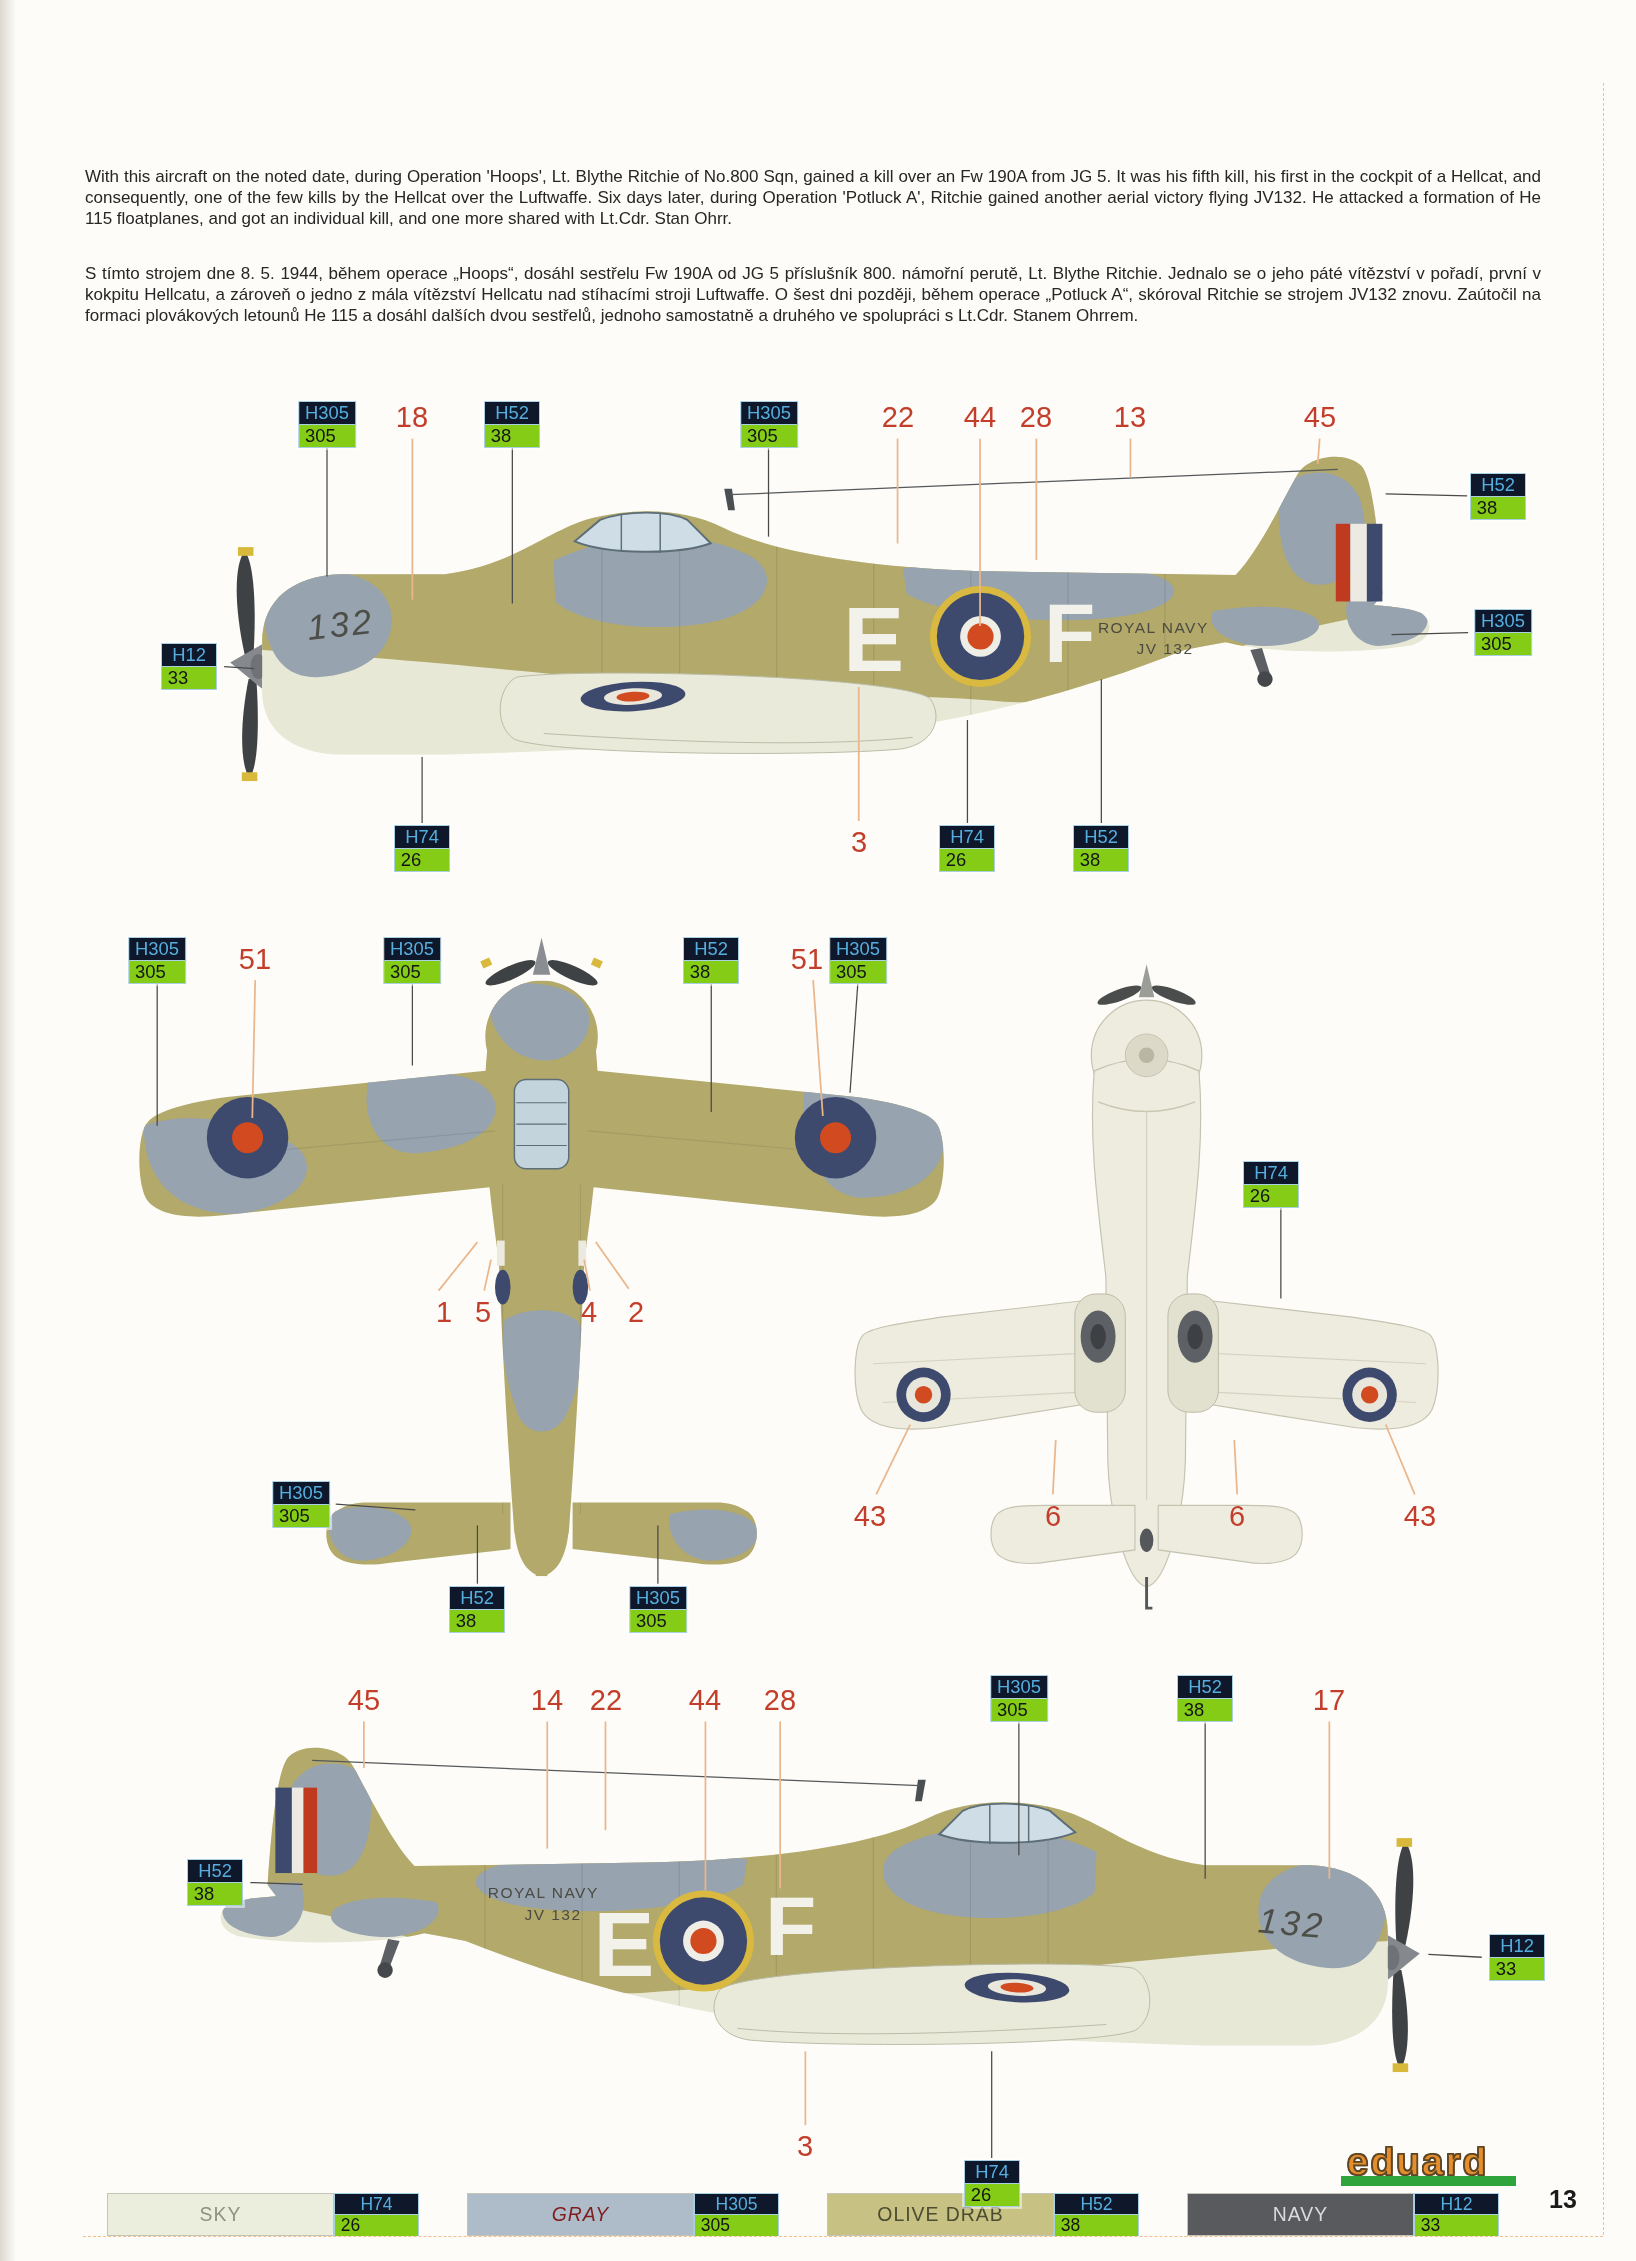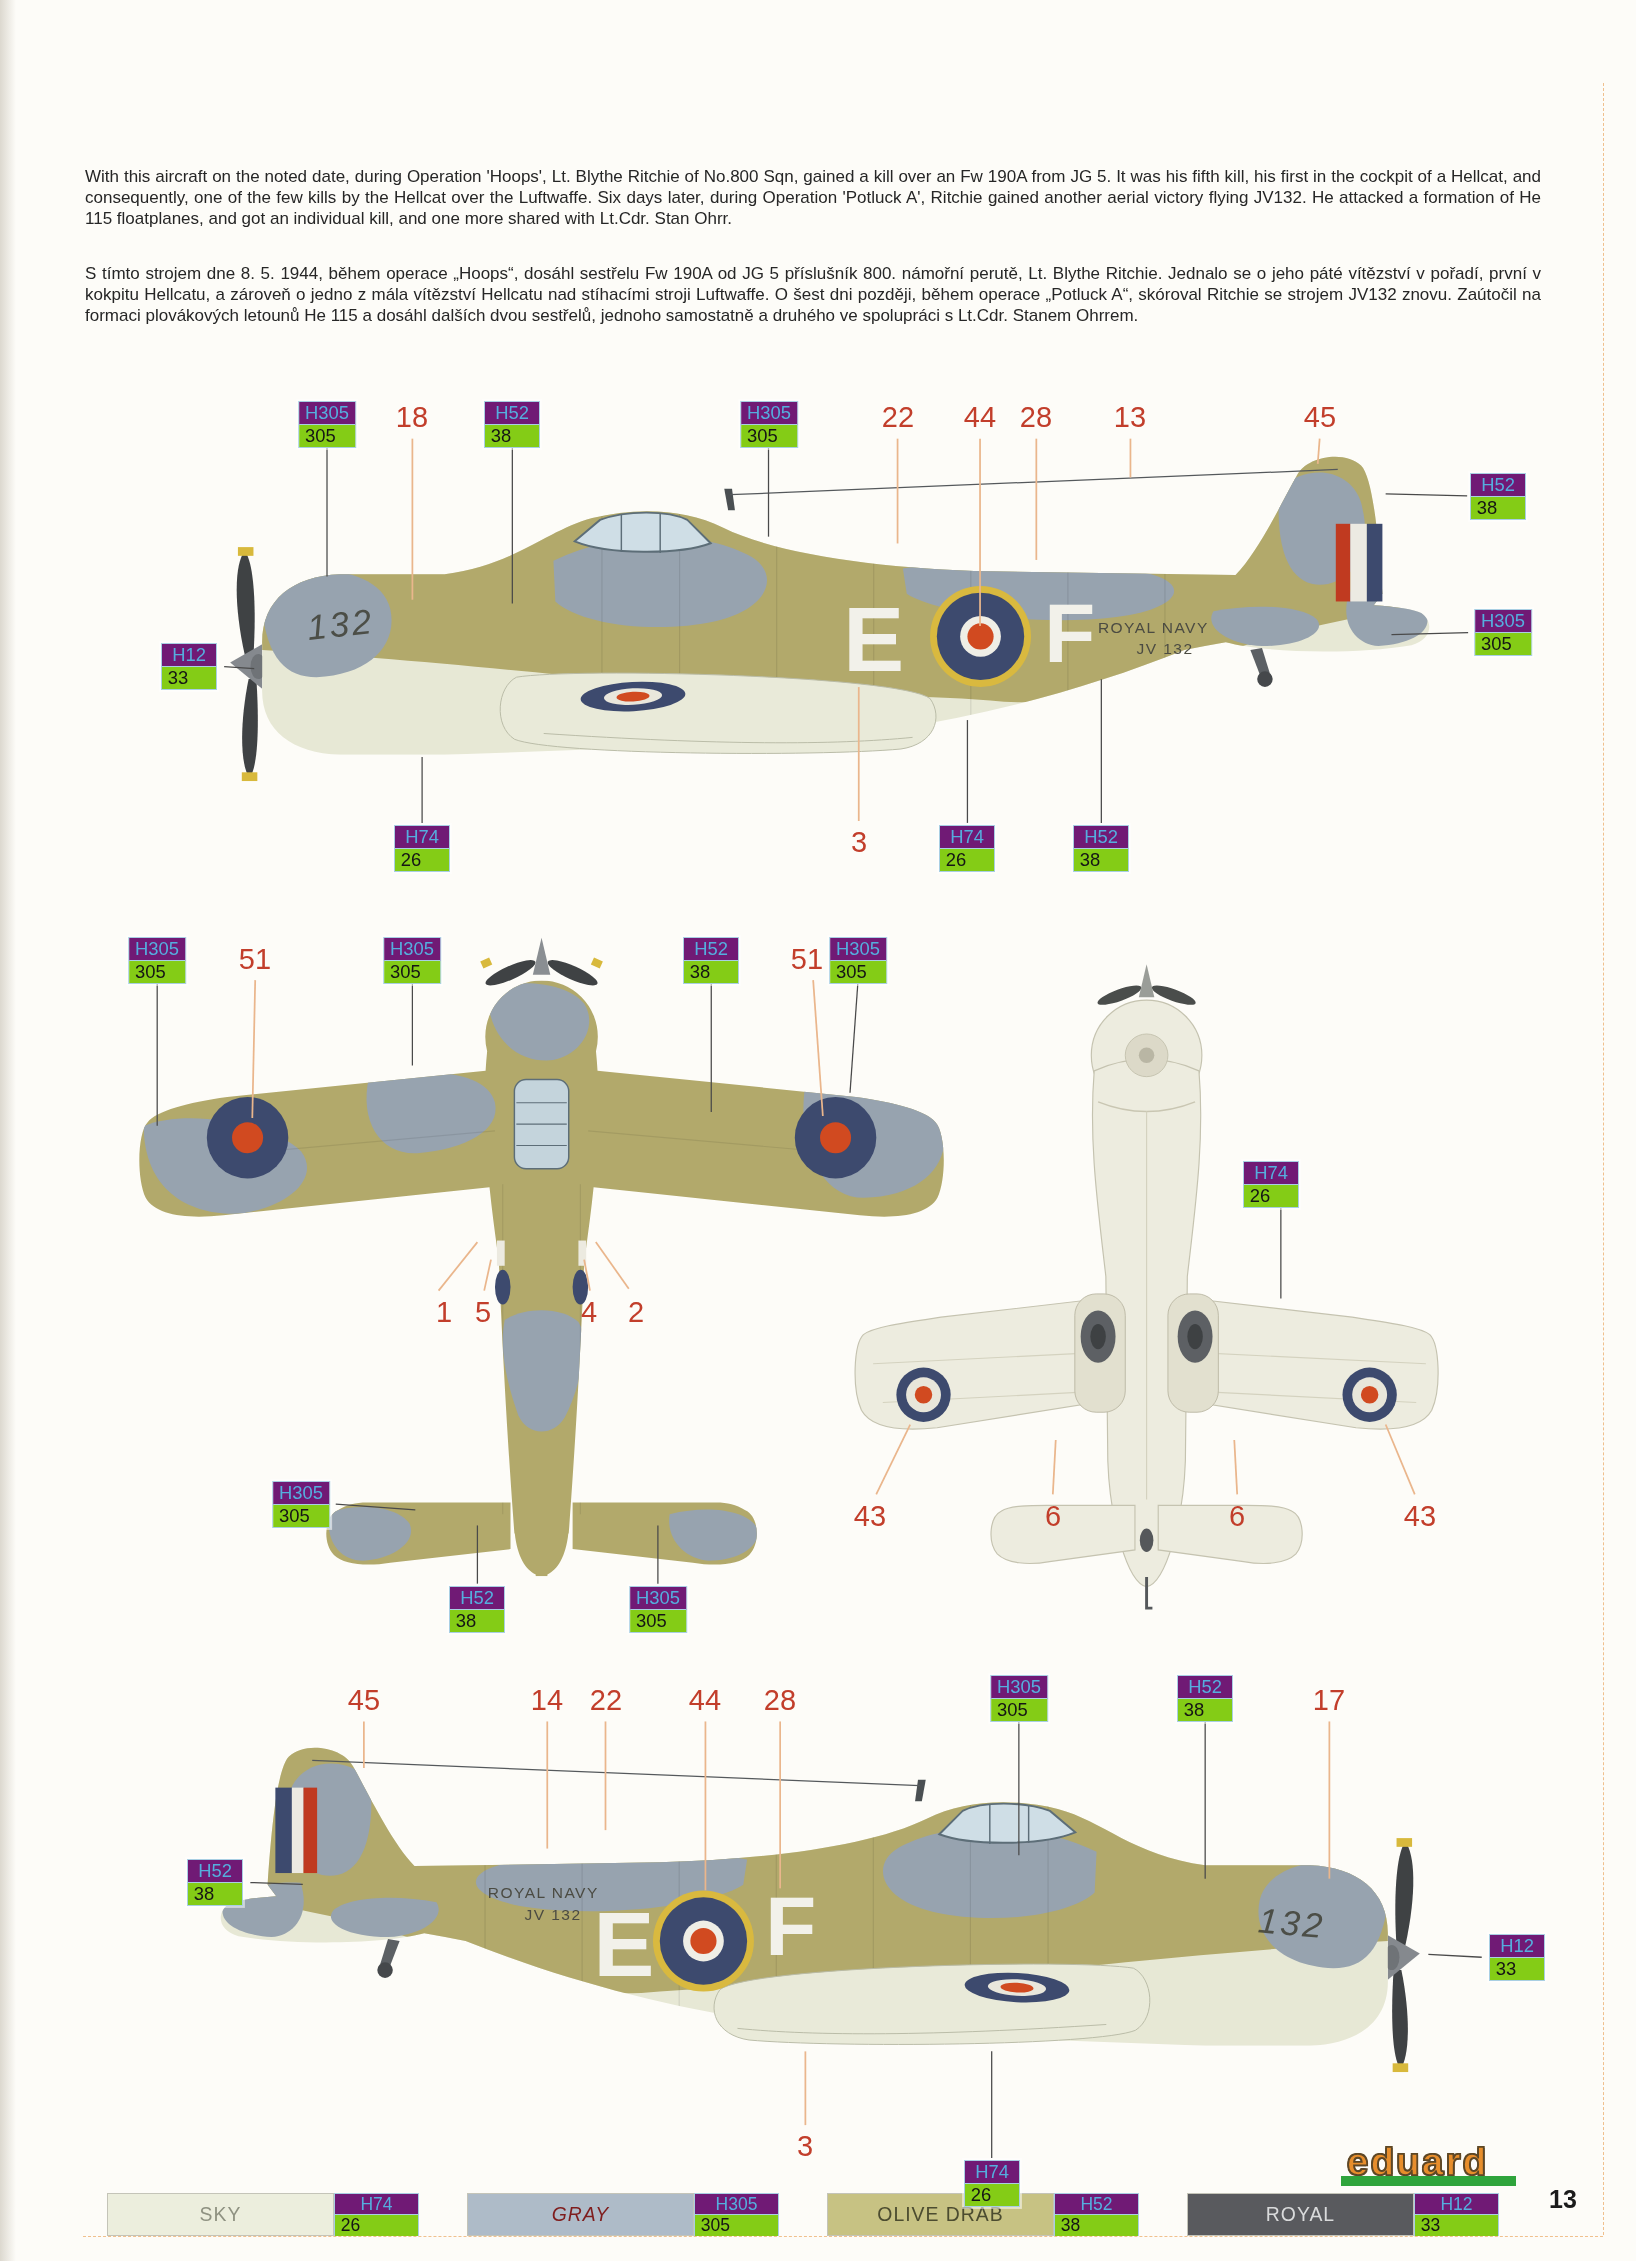--- a/index.html
+++ b/index.html
@@ -21,21 +21,21 @@
   .intro.cz{top:246px;}
 
   .art{position:absolute;z-index:1;}
   #leader-layer{position:absolute;left:0;top:0;width:1636px;height:2262px;z-index:3;pointer-events:none;}
   #callout-layer{position:absolute;left:0;top:0;width:1636px;height:2262px;z-index:4;pointer-events:none;}
 
   .paint-box{position:absolute;transform:translateX(-50%);background:#ffffff;border:1px solid #a9cfe3;
         display:flex;flex-direction:column;align-items:stretch;min-width:54px;
         box-shadow:0 0 0 1.9px rgba(255,255,255,.55);}
   .pb-top{font-size:18.4px;line-height:22px;color:#55aede;text-align:center;padding:0 5.8px;
-        border-bottom:1px solid #a9cfe3;background:#701a75;}
+        border-bottom:1px solid #a9cfe3;background:#0f172a;}
   .pb-bot{font-size:18.4px;line-height:22px;color:#151515;text-align:left;padding:0 5.8px;background:#84cc16;}
   .num-callout{position:absolute;transform:translate(-50%,-50%);font-size:29px;color:#c23e2b;}
 
   #legend{position:absolute;left:107px;top:2193px;display:flex;gap:48px;z-index:3;}
   .legend-item{display:flex;}
   .swatch{width:227px;height:43px;border:1px solid #c4c4b8;box-sizing:border-box;
         display:flex;align-items:center;justify-content:center;font-size:19.4px;letter-spacing:1px;}
   .legend-codes{width:85px;height:43px;border:1px solid #a9cfe3;box-sizing:border-box;background:#fff;
         display:flex;flex-direction:column;}
   .legend-codes .pb-top,.legend-codes .pb-bot{font-size:17.5px;line-height:20.4px;border-bottom:none;}
@@ -426,21 +426,21 @@
         </div>
       </div>
       <div class="legend-item">
         <div class="swatch" style="background: rgb(199, 194, 131); color: rgb(76, 76, 48);">OLIVE DRAB</div>
         <div class="legend-codes">
           <span class="pb-top">H52</span>
           <span class="pb-bot">38</span>
         </div>
       </div>
       <div class="legend-item">
-        <div class="swatch" style="background: rgb(89, 90, 94); color: rgb(217, 218, 219);">ROYAL</div>
+        <div class="swatch" style="background: rgb(89, 90, 94); color: rgb(217, 218, 219);">NAVY</div>
         <div class="legend-codes">
           <span class="pb-top">H12</span>
           <span class="pb-bot">33</span>
         </div>
       </div>
     </div>
 
   <div class="logo">
     <div class="bar"></div>
     <div class="word">eduard</div>

